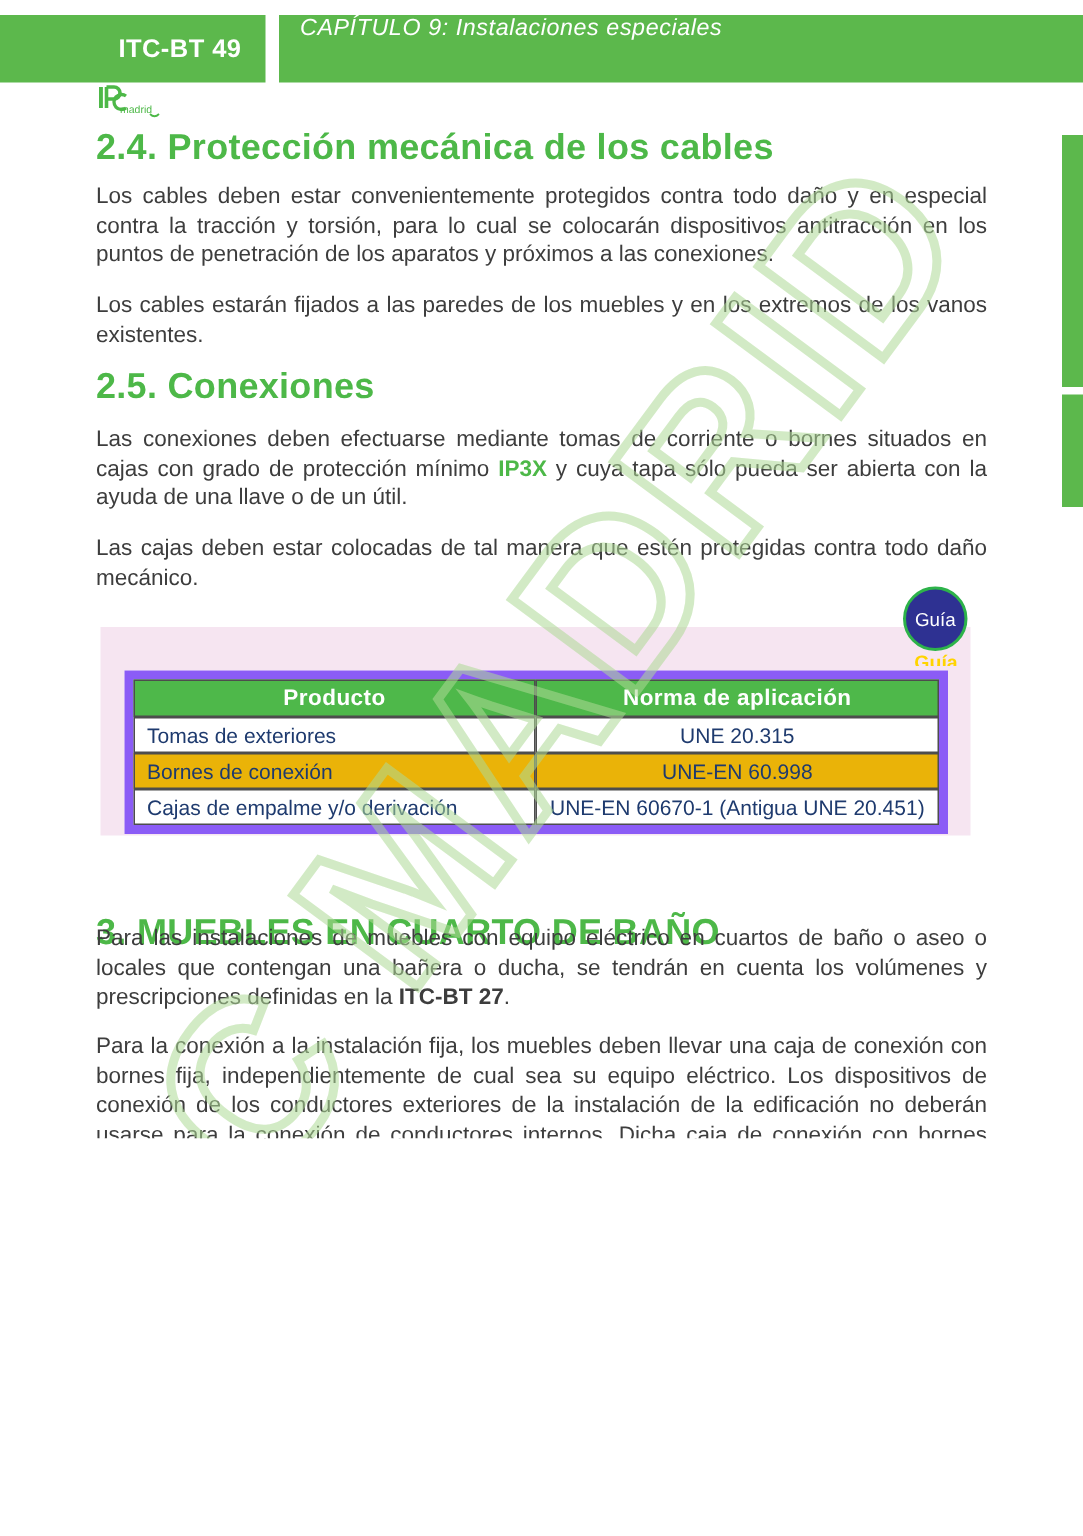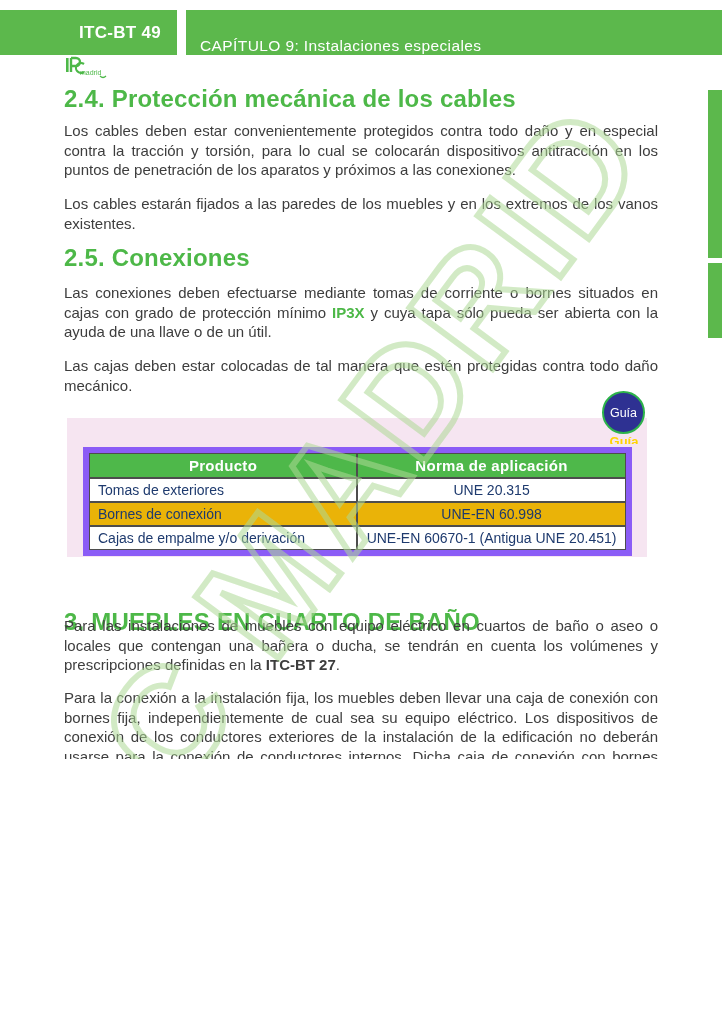--- a/index.html
+++ b/index.html
@@ -17,23 +17,23 @@
   .band-left {
     position: absolute; left: 0; top: 10px; width: 177px; height: 45px;
     background: #5cb84c; color: #ffffff;
     display: flex; align-items: center; justify-content: flex-end;
     padding-right: 16px;
     font-size: 17px; font-weight: bold; letter-spacing: .3px;
   }
   .band-right {
     position: absolute; left: 186px; top: 10px; width: 536px; height: 45px;
     background: #5cb84c; color: #ffffff;
-    display: flex; align-items: flex-end;
+    display: flex; align-items: flex-start;
     padding-left: 14px;
-    font-size: 15.5px; letter-spacing: .4px;
+    font-size: 15.5px; letter-spacing: .4px; font-style: italic;
   }
   
   .logo { position: absolute; left: 60px; top: 56px; width: 60px; height: 30px; }
   
   .content { position: absolute; left: 64px; top: 0; width: 594px; }
   .h-green {
     position: absolute; left: 0;
     color: #4db848; font-size: 24px; font-weight: bold; letter-spacing: .2px; text-align: right;
   }
   .para {

